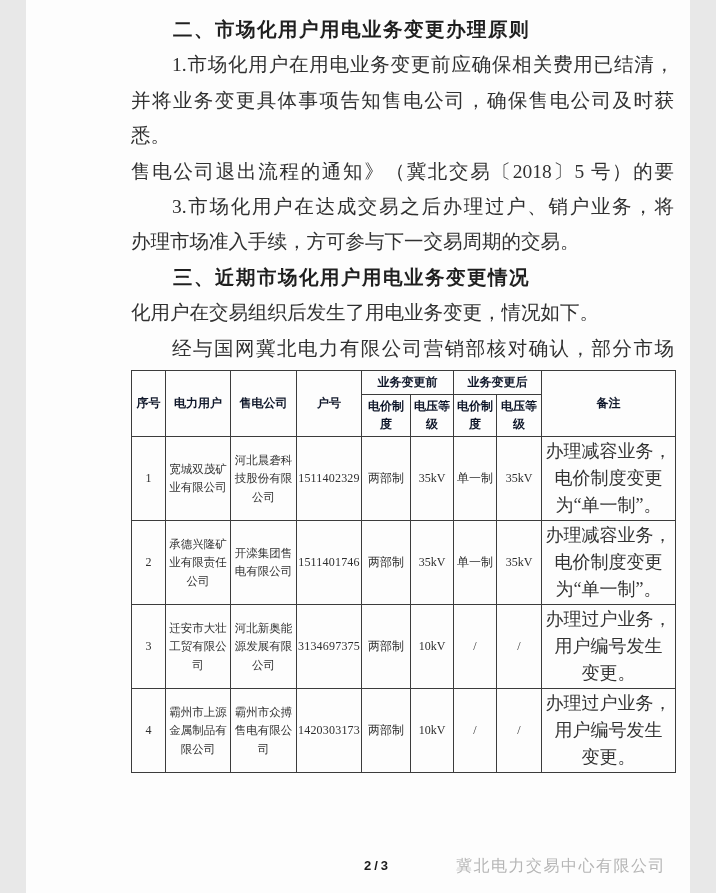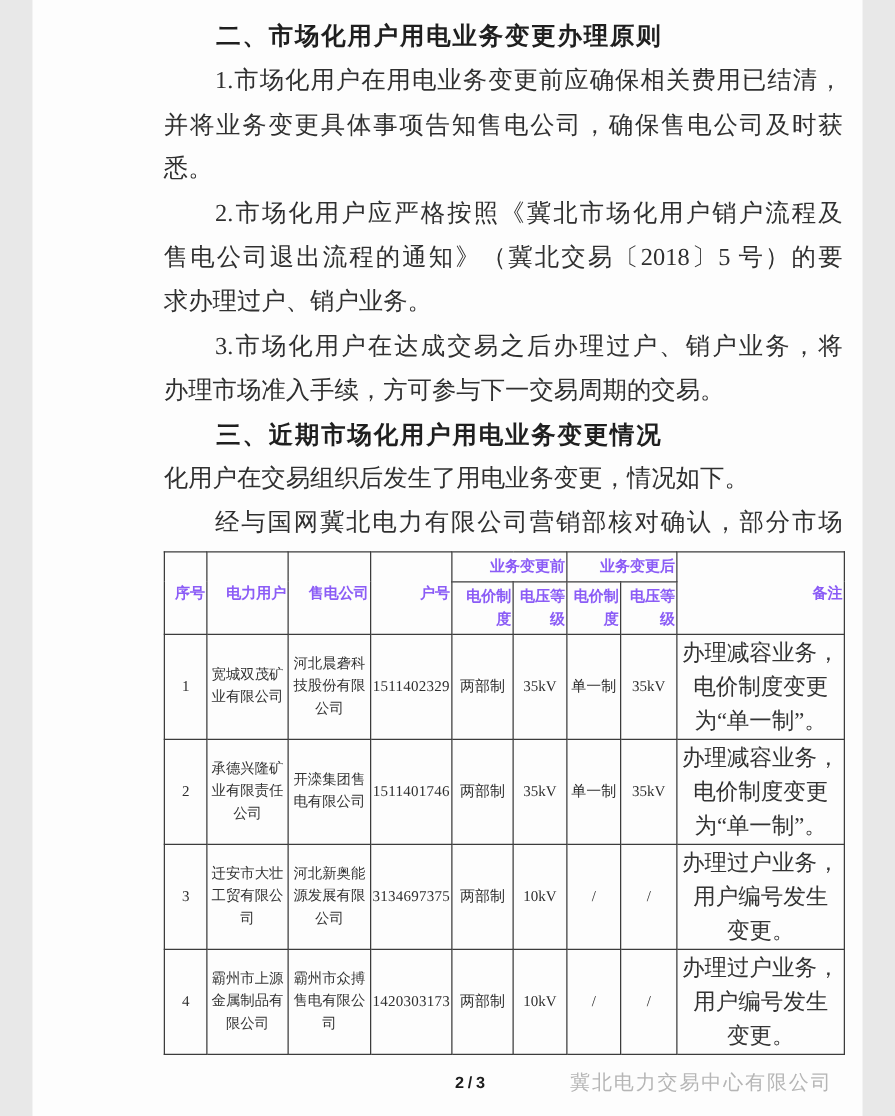--- a/index.html
+++ b/index.html
@@ -51,22 +51,21 @@
     border: 1px solid #3c3c3c;
     text-align: center;
     vertical-align: middle;
     padding: 1px;
     overflow: hidden;
   }
   table.biz thead th {
     font-weight: 700;
     font-size: 12px;
     line-height: 1.55;
-    color: #8b5cf6;
-    text-align: right;
+    color: #0f172a;
   }
   table.biz thead tr.h1 { height: 24px; }
   table.biz thead tr.h2 { height: 42px; }
   table.biz tbody tr { height: 60px; }
   td.c-seq   { font-size: 12px; }
   td.c-name  { font-size: 11.5px; line-height: 1.6; padding:1px 1px; color:#333; }
   td.c-acct  { font-size: 12px; letter-spacing: 0.2px; }
   td.c-val   { font-size: 12px; }
   td.c-remark {
     text-align: left;
@@ -99,23 +98,21 @@
 </head>
 <body>
 
 <div class="page">
   <div class="content">
     <div id="doc-body">
         <div class="hline">二、市场化用户用电业务变更办理原则</div>
         <div class="tline pfirst">1.市场化用户在用电业务变更前应确保相关费用已结清，</div>
         <div class="tline">并将业务变更具体事项告知售电公司，确保售电公司及时获</div>
         <div class="tline pend">悉。</div>
-        <div class="tline pfirst">2.市场化用户应严格按照《冀北市场化用户销户流程及</div>
         <div class="tline">售电公司退出流程的通知》（冀北交易〔2018〕5 号）的要</div>
-        <div class="tline pend">求办理过户、销户业务。</div>
         <div class="tline pfirst">3.市场化用户在达成交易之后办理过户、销户业务，将</div>
         <div class="tline pend">办理市场准入手续，方可参与下一交易周期的交易。</div>
         <div class="hline">三、近期市场化用户用电业务变更情况</div>
         <div class="tline pend">化用户在交易组织后发生了用电业务变更，情况如下。</div>
         <div class="tline pfirst">经与国网冀北电力有限公司营销部核对确认，部分市场</div>
       </div>
 
     <table class="biz">
       <colgroup>
         <col style="width:34px">

